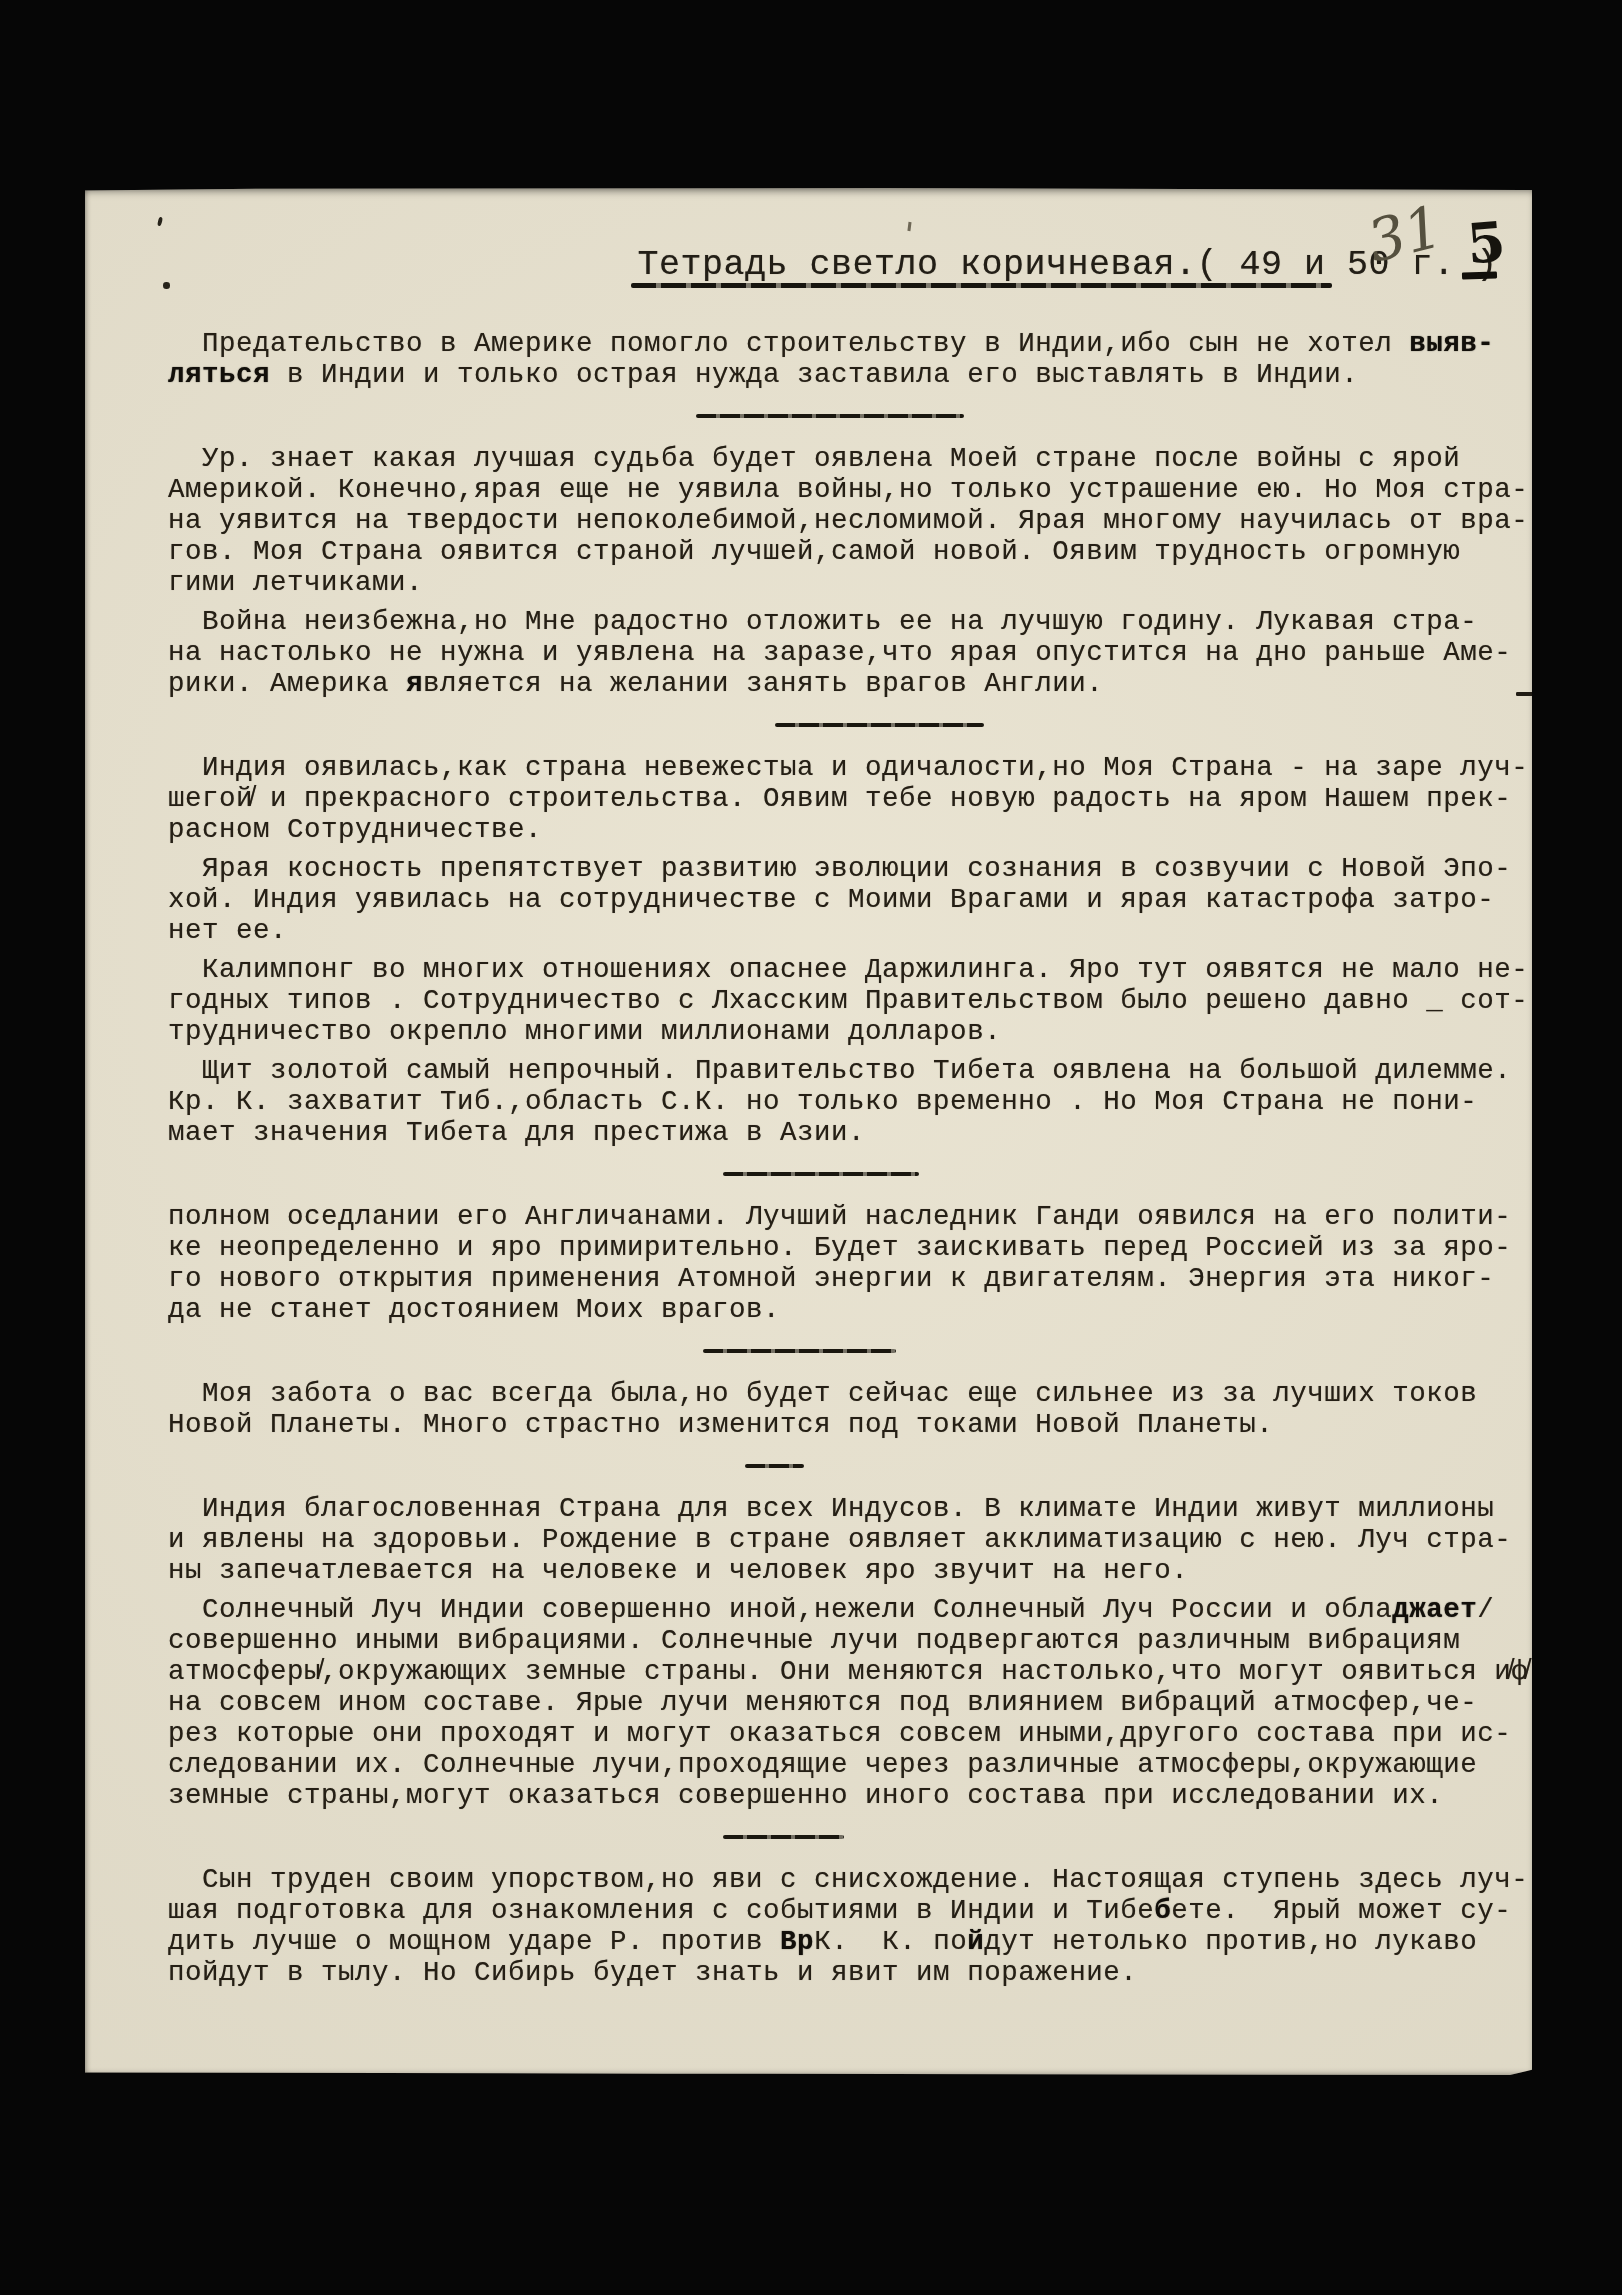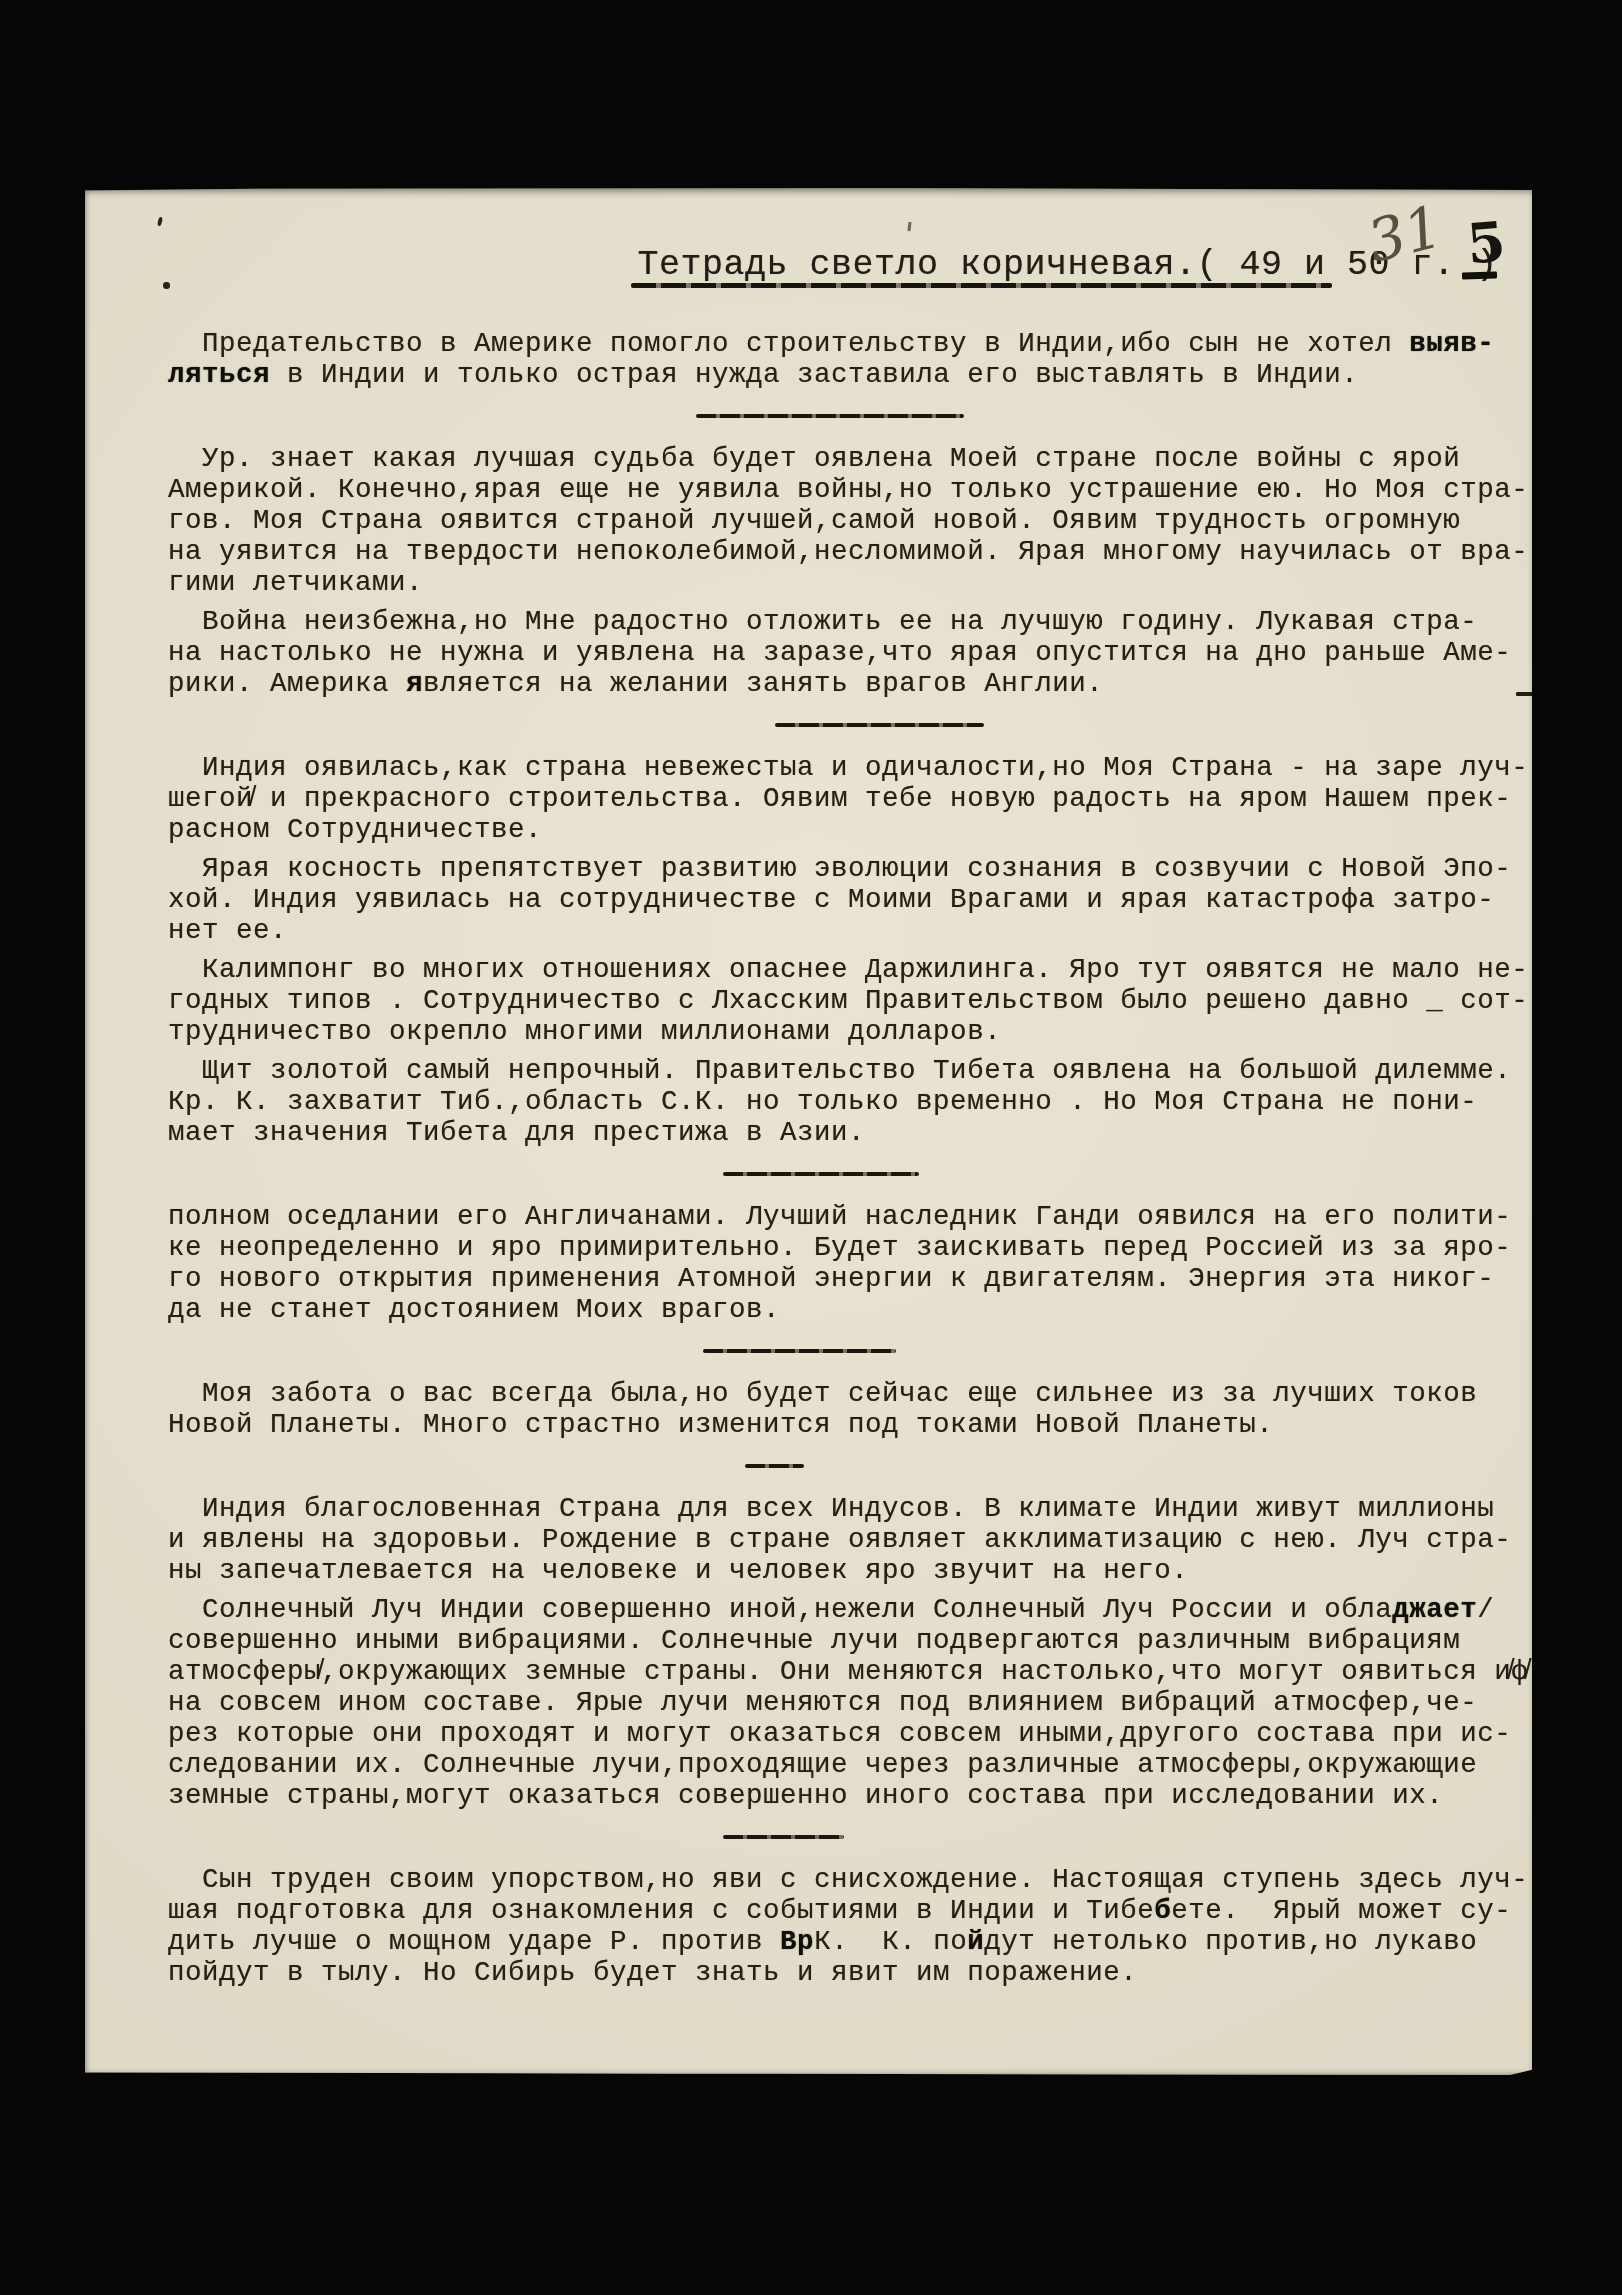--- a/index.html
+++ b/index.html
@@ -91,22 +91,22 @@
       <div class="para">
         <div class="tline"><span>  Предательство в Америке помогло строительству в Индии,ибо сын не хотел </span><b>выяв-</b><span></span></div>
         <div class="tline"><span></span><b>ляться</b><span> в Индии и только острая нужда заставила его выставлять в Индии.</span></div>
       </div>
       <div class="typed-hr">
         <div class="bar" style="left: 536px; width: 268px;"></div>
       </div>
       <div class="para">
         <div class="tline"><span>  Ур. знает какая лучшая судьба будет оявлена Моей стране после войны с ярой</span></div>
         <div class="tline"><span>Америкой. Конечно,ярая еще не уявила войны,но только устрашение ею. Но Моя стра-</span></div>
+        <div class="tline"><span>на уявится на твердости непоколебимой,несломимой. Ярая многому научилась от вра-</span></div>
         <div class="tline"><span>гов. Моя Страна оявится страной лучшей,самой новой. Оявим трудность огромную</span></div>
-        <div class="tline"><span>на уявится на твердости непоколебимой,несломимой. Ярая многому научилась от вра-</span></div>
         <div class="tline"><span>гими летчиками.</span></div>
       </div>
       <div class="para">
         <div class="tline"><span>  Война неизбежна,но Мне радостно отложить ее на лучшую годину. Лукавая стра-</span></div>
         <div class="tline"><span>на настолько не нужна и уявлена на заразе,что ярая опустится на дно раньше Аме-</span></div>
         <div class="tline"><span>рики. Америка </span><b>я</b><span>вляется на желании занять врагов Англии.</span></div>
       </div>
       <div class="typed-hr">
         <div class="bar" style="left: 615px; width: 209px;"></div>
       </div>

